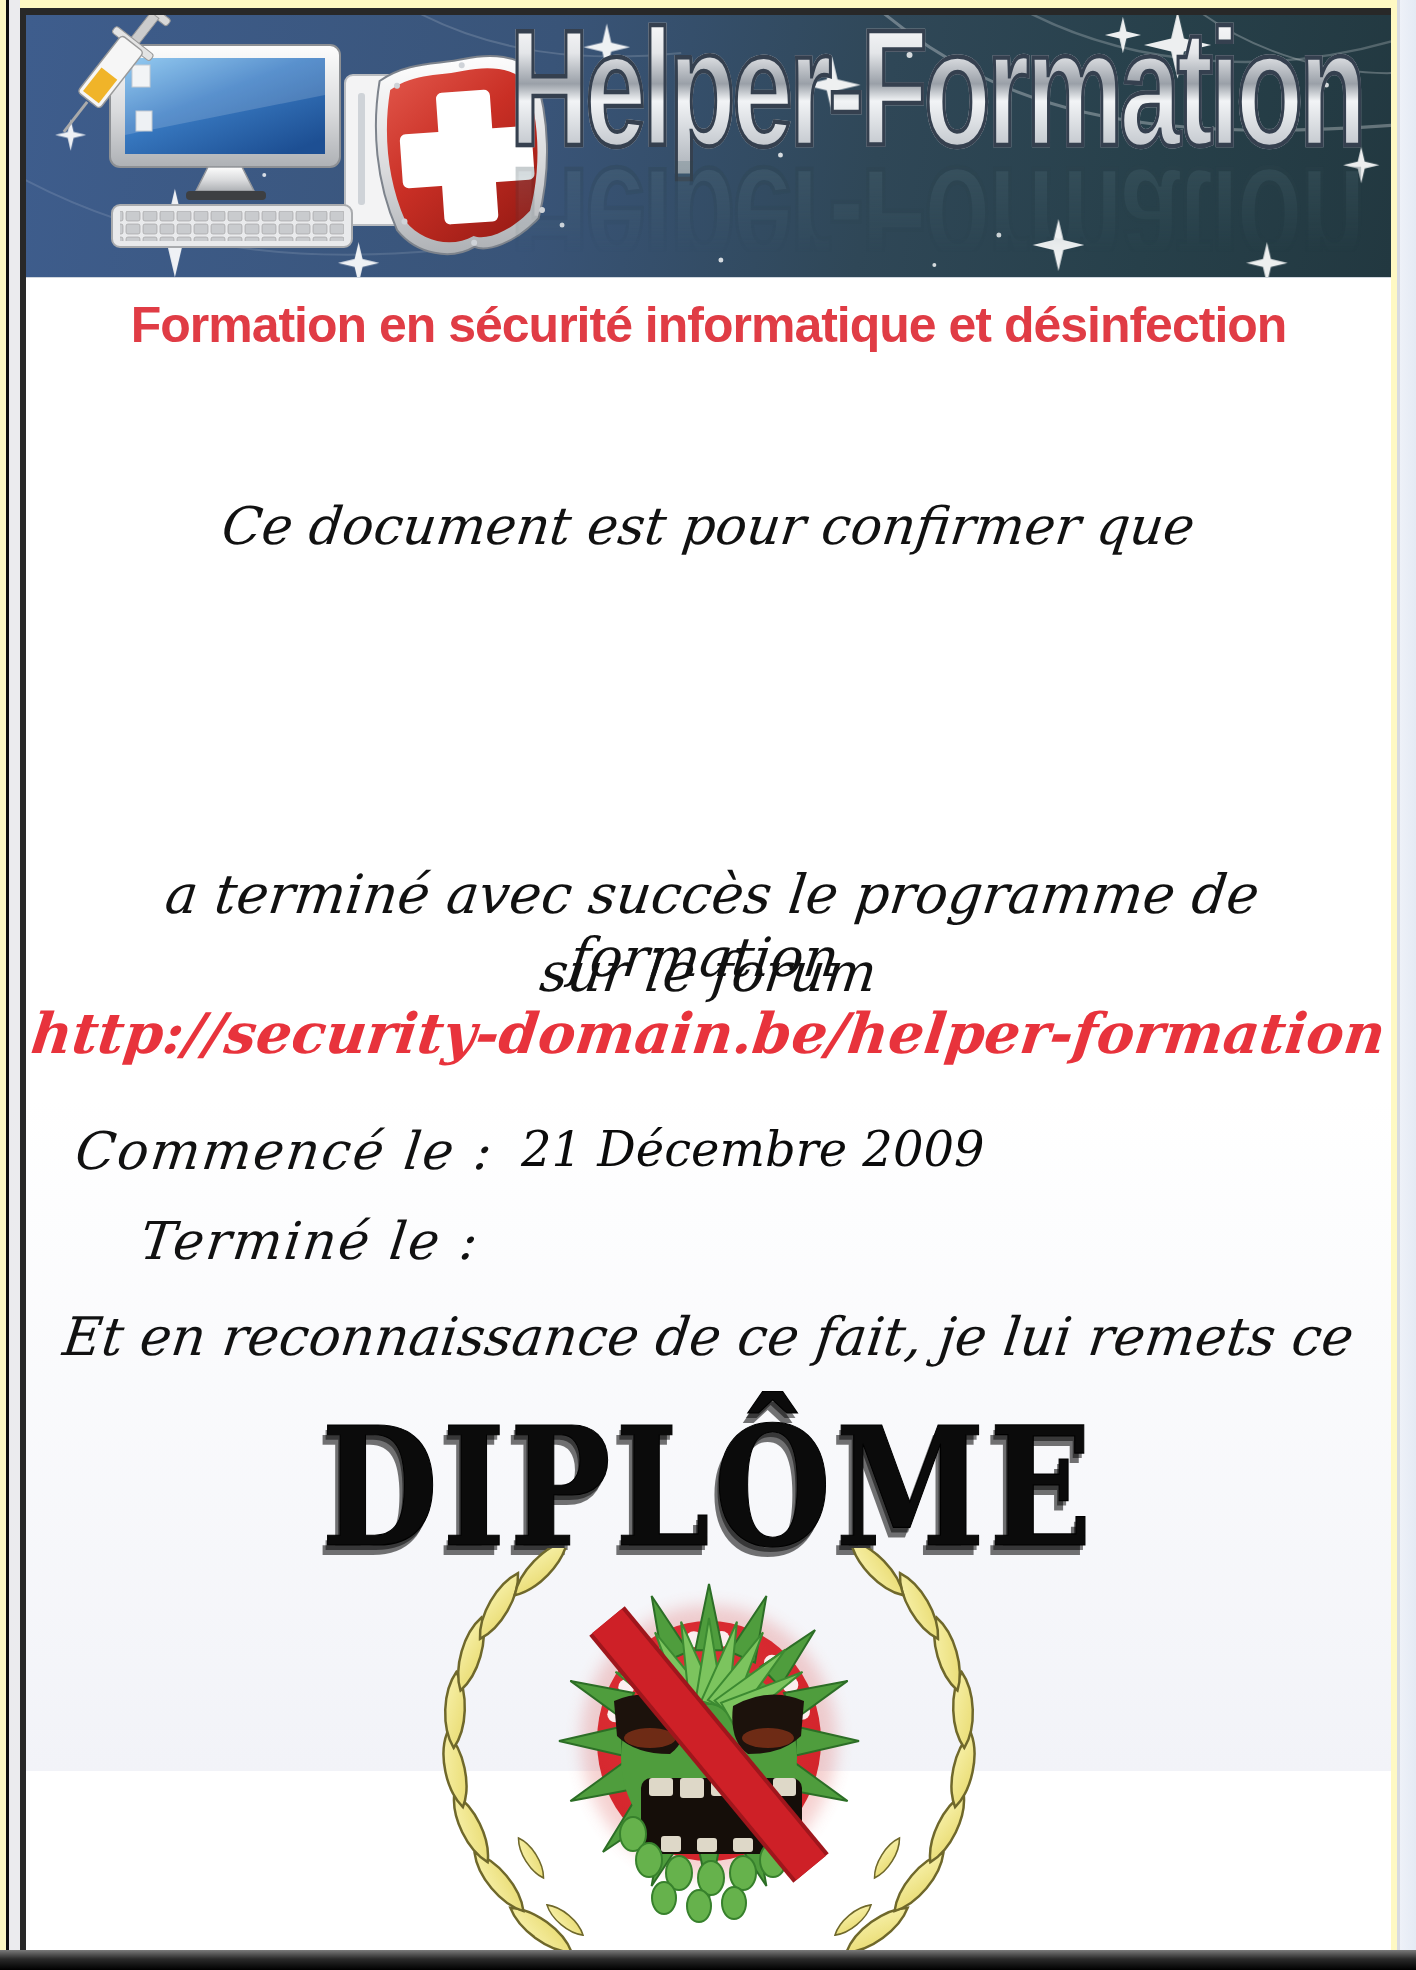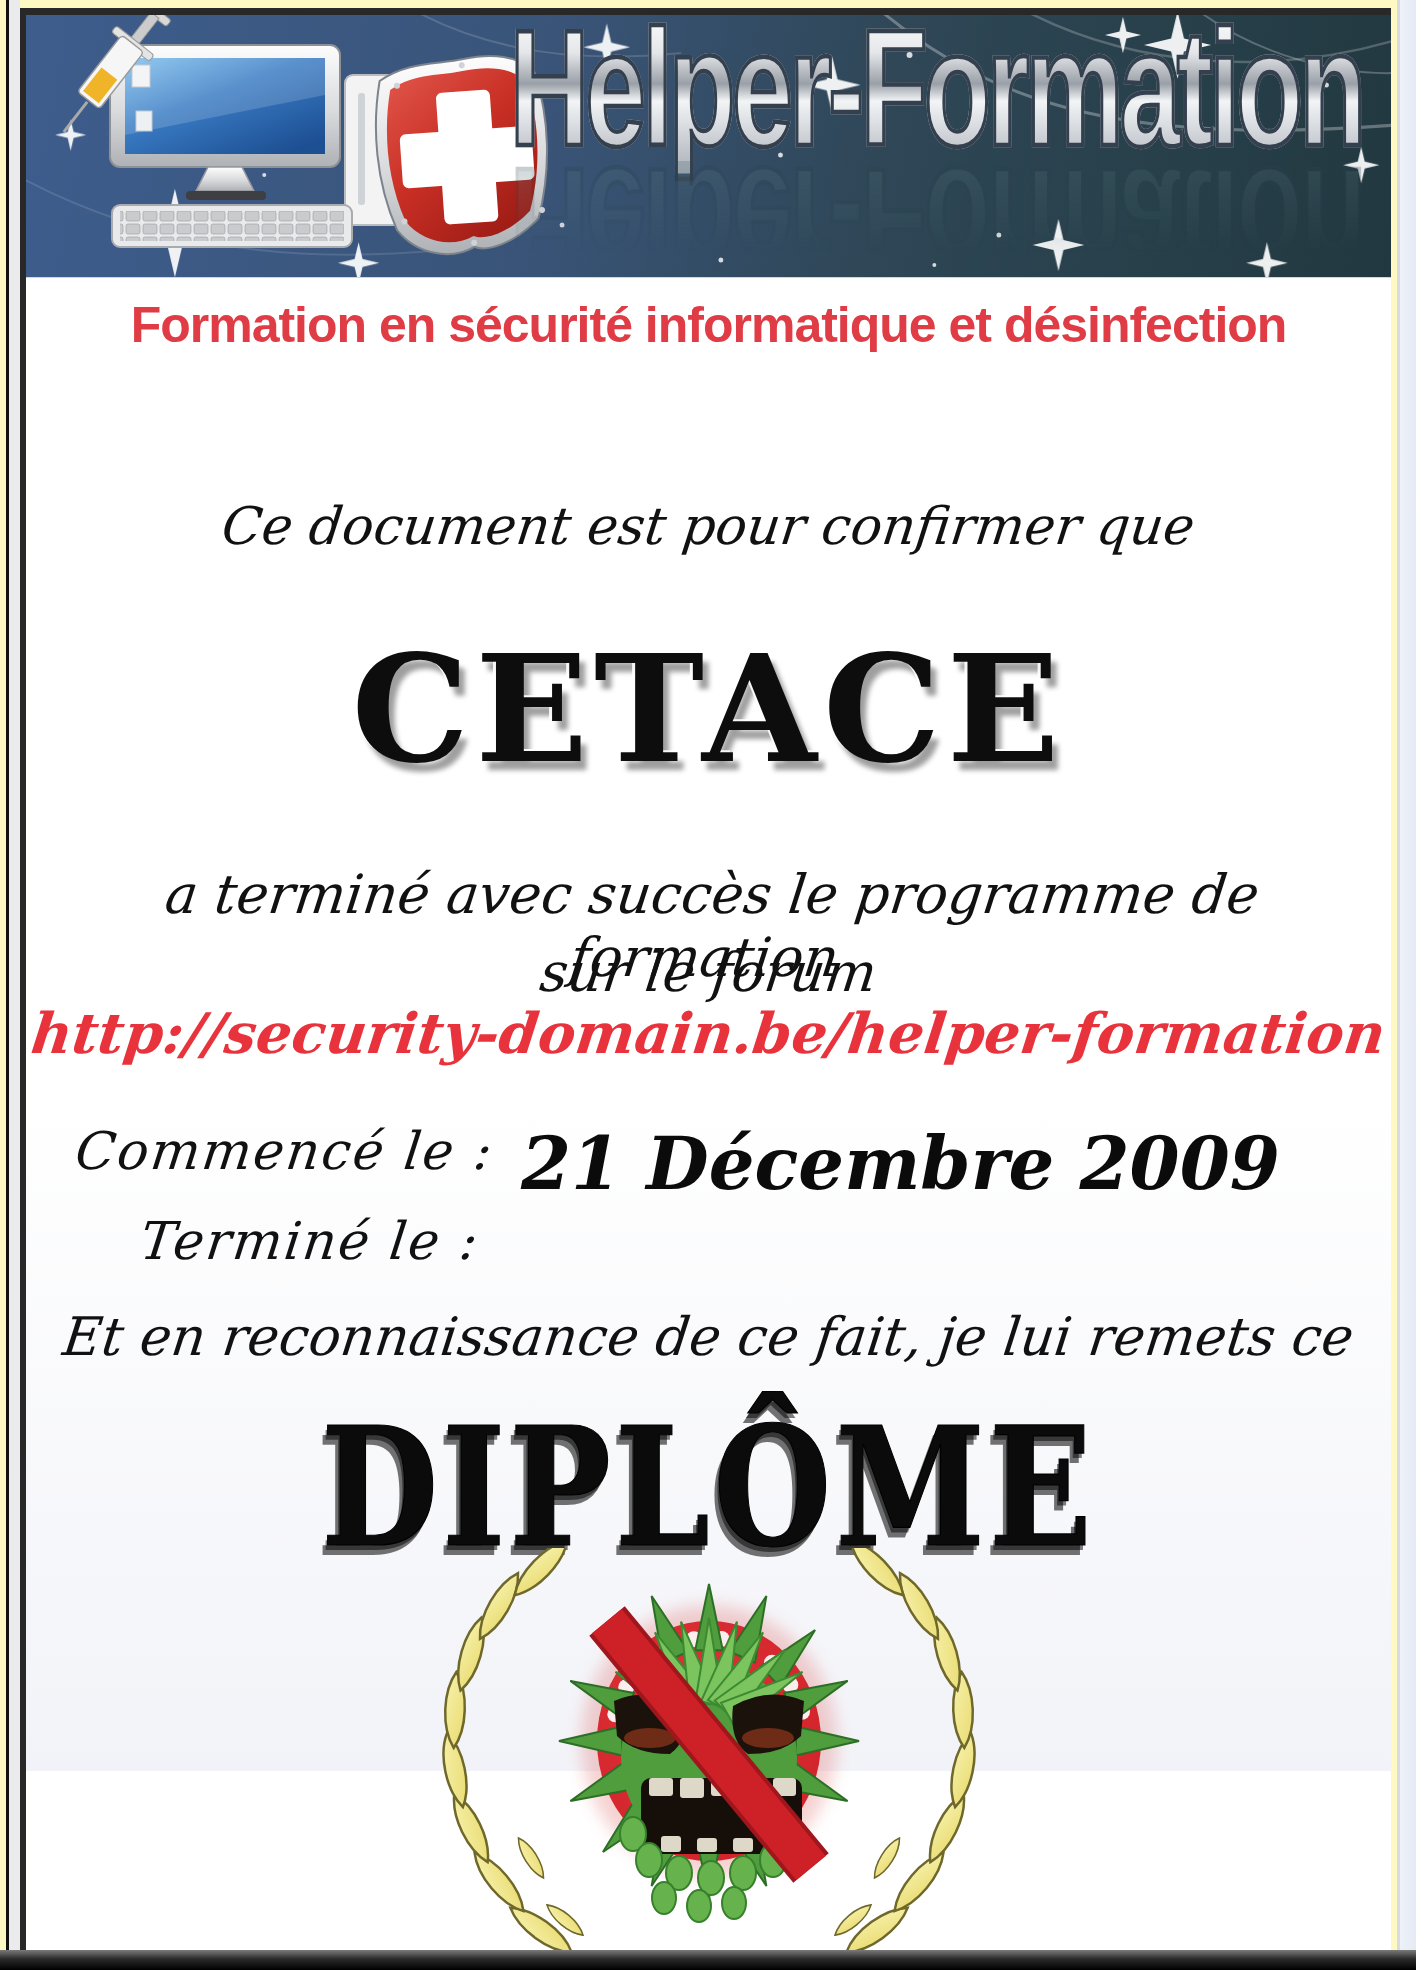--- a/index.html
+++ b/index.html
@@ -59,21 +59,21 @@
   .line1{top:585px;font-size:54px;}
   .line2{top:663px;font-size:54px;}
   .url{top:722px;font-family:"DejaVu Serif",serif;font-style:italic;font-weight:bold;
        font-size:56px;color:#e8333c;transform:skewX(-7deg);}
 
   .daterow{height:80px;}
   .row1{top:843px;} .row2{top:933px;}
   .dlabel{position:absolute;font-family:"DejaVu Serif",serif;font-style:italic;font-size:52px;
           color:#111;letter-spacing:2px;transform:skewX(-7deg);white-space:nowrap;}
   .dval{position:absolute;left:495px;font-family:"DejaVu Serif",serif;font-style:italic;
-        font-weight:bold;font-size:72px;color:#0b0b0b;white-space:nowrap;}
+        font-weight:normal;font-size:48px;color:#0b0b0b;white-space:nowrap;}
   .l1{left:50px;} .l2{left:115px;}
 
   .recognition{top:1028px;font-size:53px;}
   .diploma{top:1112px;font-family:"DejaVu Serif",serif;font-weight:bold;font-size:135px;
            letter-spacing:4px;color:#0b0b0b;transform:scaleY(1.22);transform-origin:top center;
            -webkit-text-stroke:1px #000;
            text-shadow:-5px 8px 0 rgba(0,0,0,.55),-2px 4px 0 rgba(0,0,0,.5),0 1px 0 #fff;}
 
   .emblem{position:absolute;left:50%;margin-left:-360px;top:1270px;width:720px;height:440px;}
 </style>
@@ -203,21 +203,20 @@
       <div class="title-reflect">
         <div class="reflect-text">Helper-Formation</div>
       </div>
     </div>
 
     <div class="content">
       <h1 class="heading">Formation en sécurité informatique et désinfection</h1>
 
       <div class="script intro">Ce document est pour confirmer que</div>
 
-      <div class="recipient">CETACE</div>
 
       <div class="script line1">a terminé avec succès le programme de formation</div>
       <div class="script line2">sur le forum</div>
 
       <div class="url">http://security-domain.be/helper-formation</div>
 
       <div class="daterow row1">
         <span class="dlabel l1">Commencé le :</span>
         <span class="dval">21 Décembre 2009</span>
       </div>

